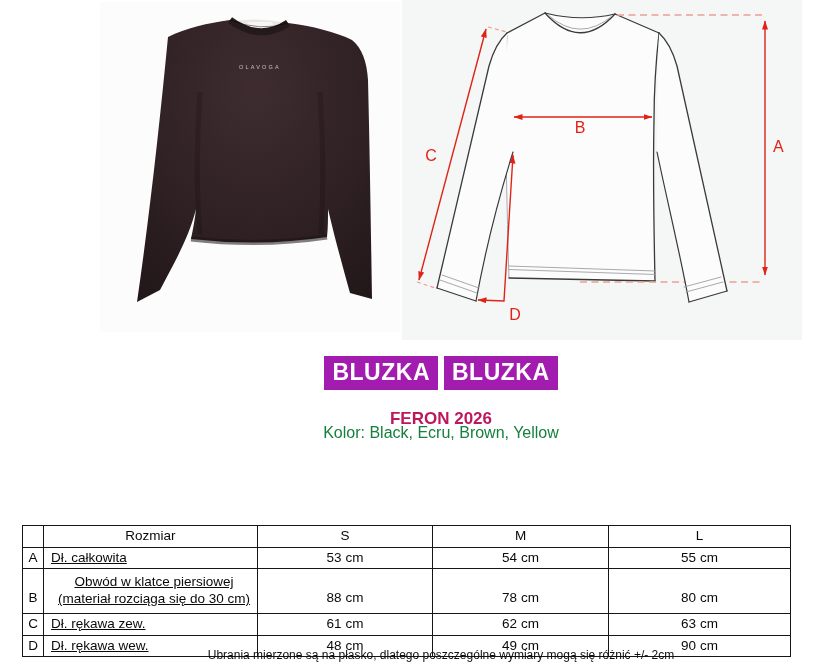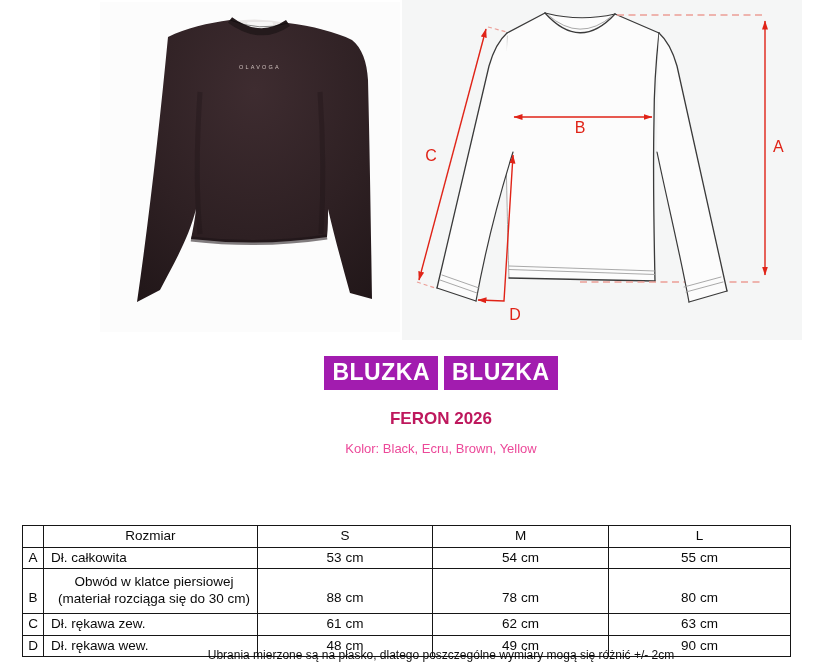--- a/index.html
+++ b/index.html
@@ -10,32 +10,32 @@
   .photo-svg{position:absolute;left:100px;top:2px;}
   .diagram-svg{position:absolute;left:402px;top:0;}
   .centered-block{position:absolute;left:67px;width:748px;text-align:center;}
   .title-row{top:356px;}
   .title-chip{
     display:inline-block;background:#a21caf;color:#ffffff;
     font-size:23px;font-weight:bold;letter-spacing:.5px;
     padding:4px 8px 6px 8px;margin:0 3px;line-height:24px;
   }
   .model-line{top:409px;font-size:17px;font-weight:bold;color:#be185d;}
-  .color-line{top:441px;font-size:13px;color:#ec4899;}
+  .color-line{top:424px;font-size:16px;color:#15803d;}
   .comp-line{top:473px;font-size:16.5px;color:#131313;}
   .size-table{
     position:absolute;left:22px;top:525px;width:769px;
     border-collapse:collapse;table-layout:fixed;
     font-size:13.5px;color:#0a0a0a;
   }
   .size-table td{
     border:1px solid #161616;text-align:center;vertical-align:middle;
     padding:0;line-height:1.25;overflow:hidden;white-space:nowrap;
   }
-  .size-table td.lbl{text-align:left;padding-left:7px;}
+  .size-table td.lbl{text-align:left;padding-left:7px;text-decoration:underline;}
   .size-table tr.r-h td{height:21px;}
   .size-table tr.r-a td{height:20px;}
   .size-table tr.r-b td{height:38px;text-align:center;}
   .size-table tr.r-b td.vb{vertical-align:bottom;padding-bottom:6px;}
   .size-table tr.r-c td{height:21px;}
   .size-table tr.r-d td{height:20px;}
   .note-line{top:648px;font-size:12px;color:#101010;}
   .diagram-svg text{font-family:"Liberation Sans", sans-serif;fill:#e02317;font-size:16px;}
   .photo-svg .logo{
     font-family:"Liberation Sans", sans-serif;fill:#cfc0bd;

